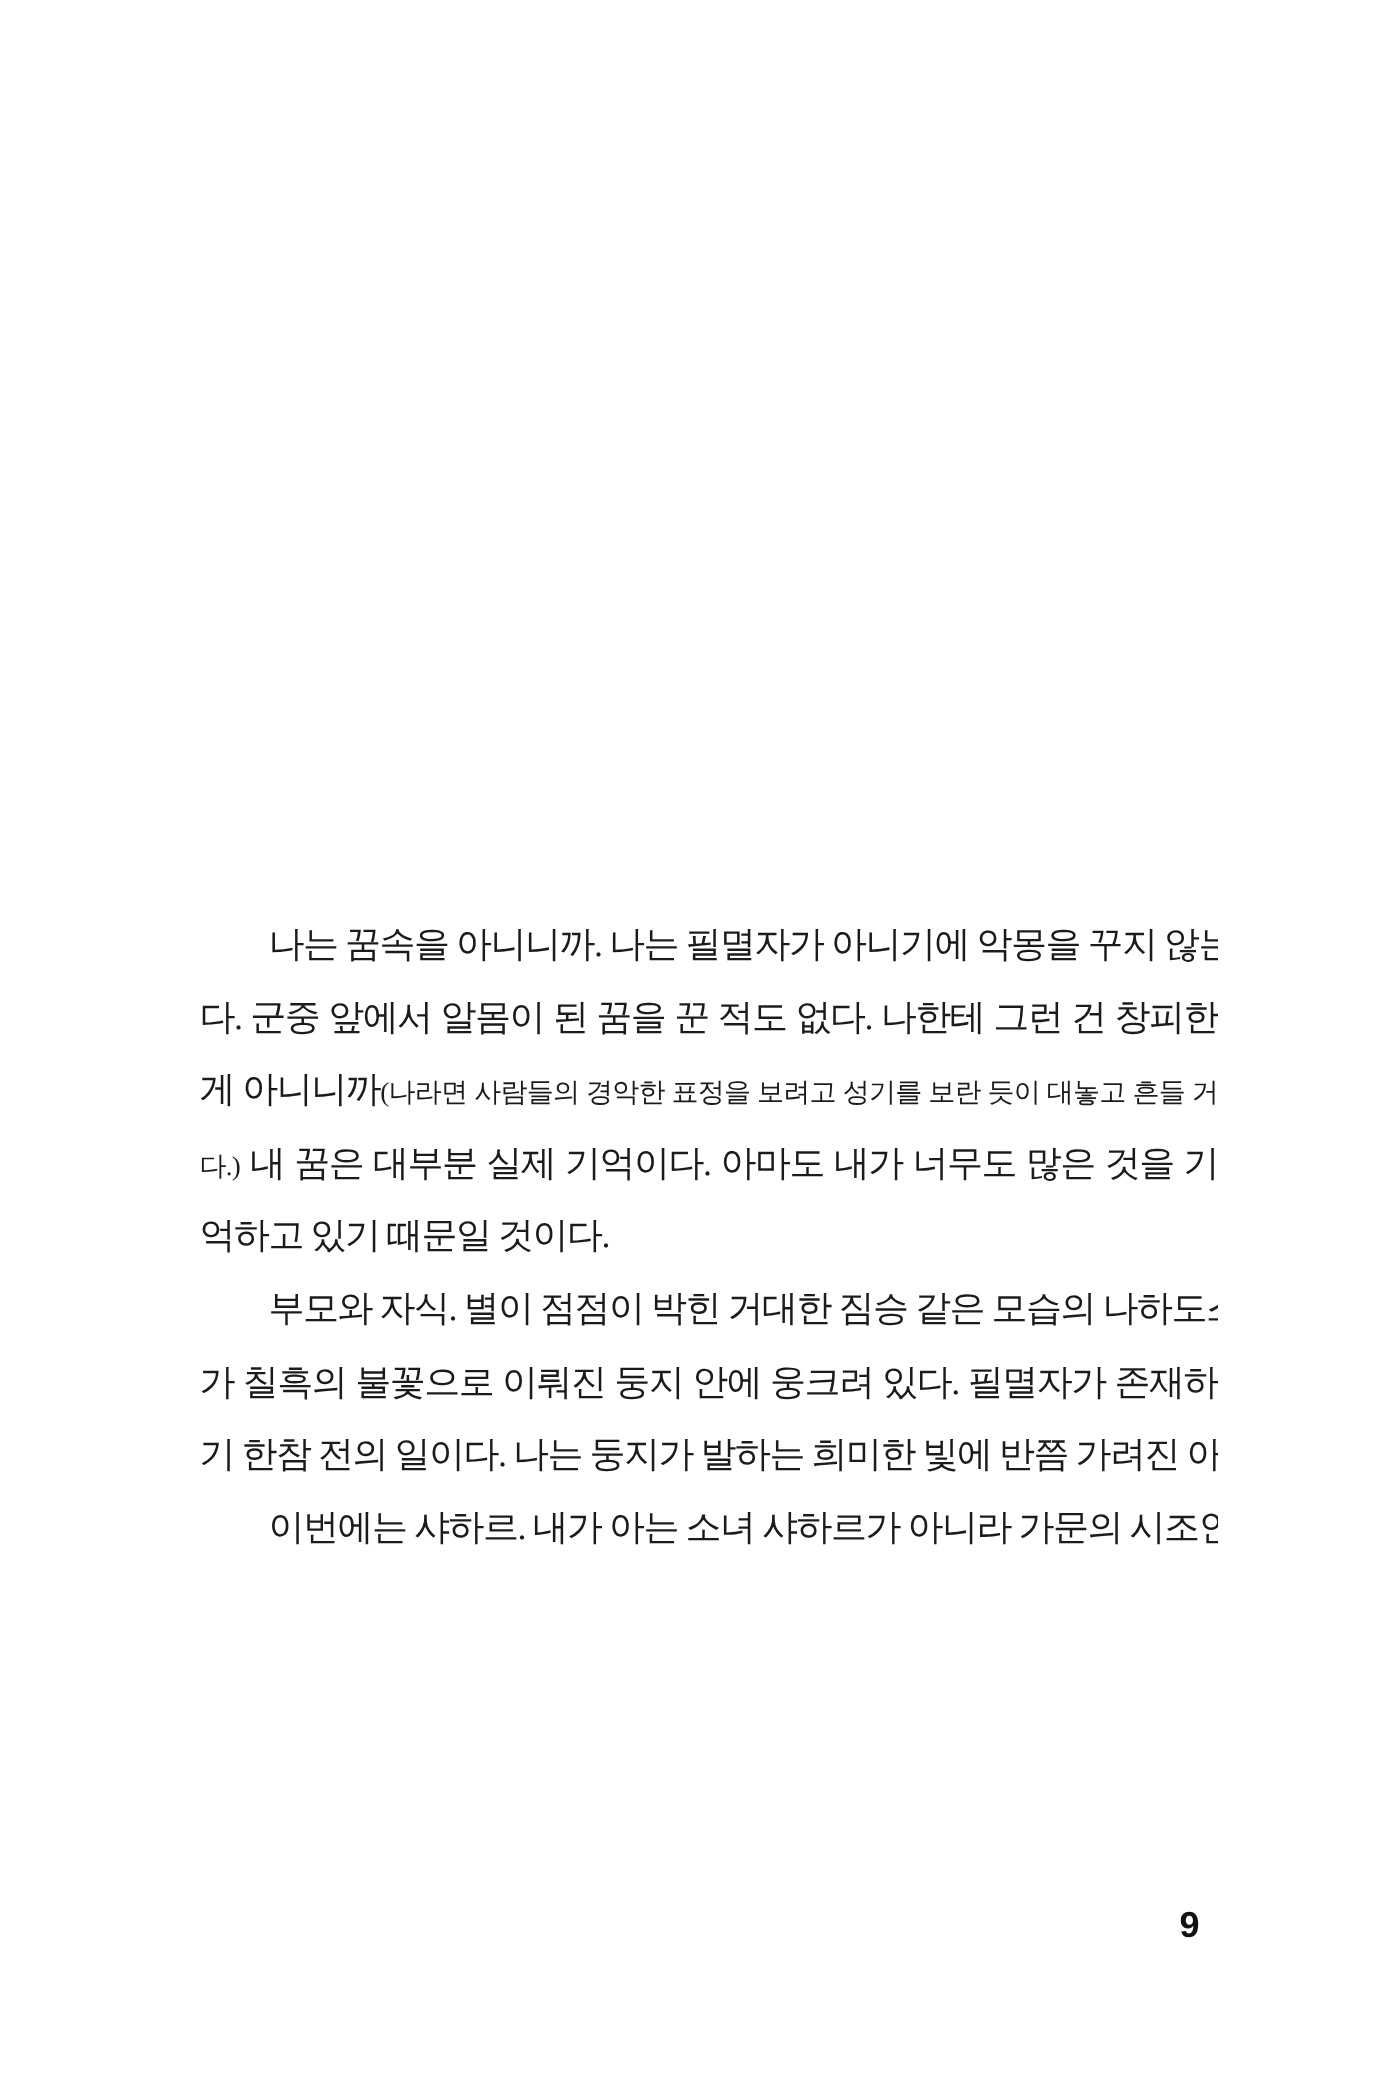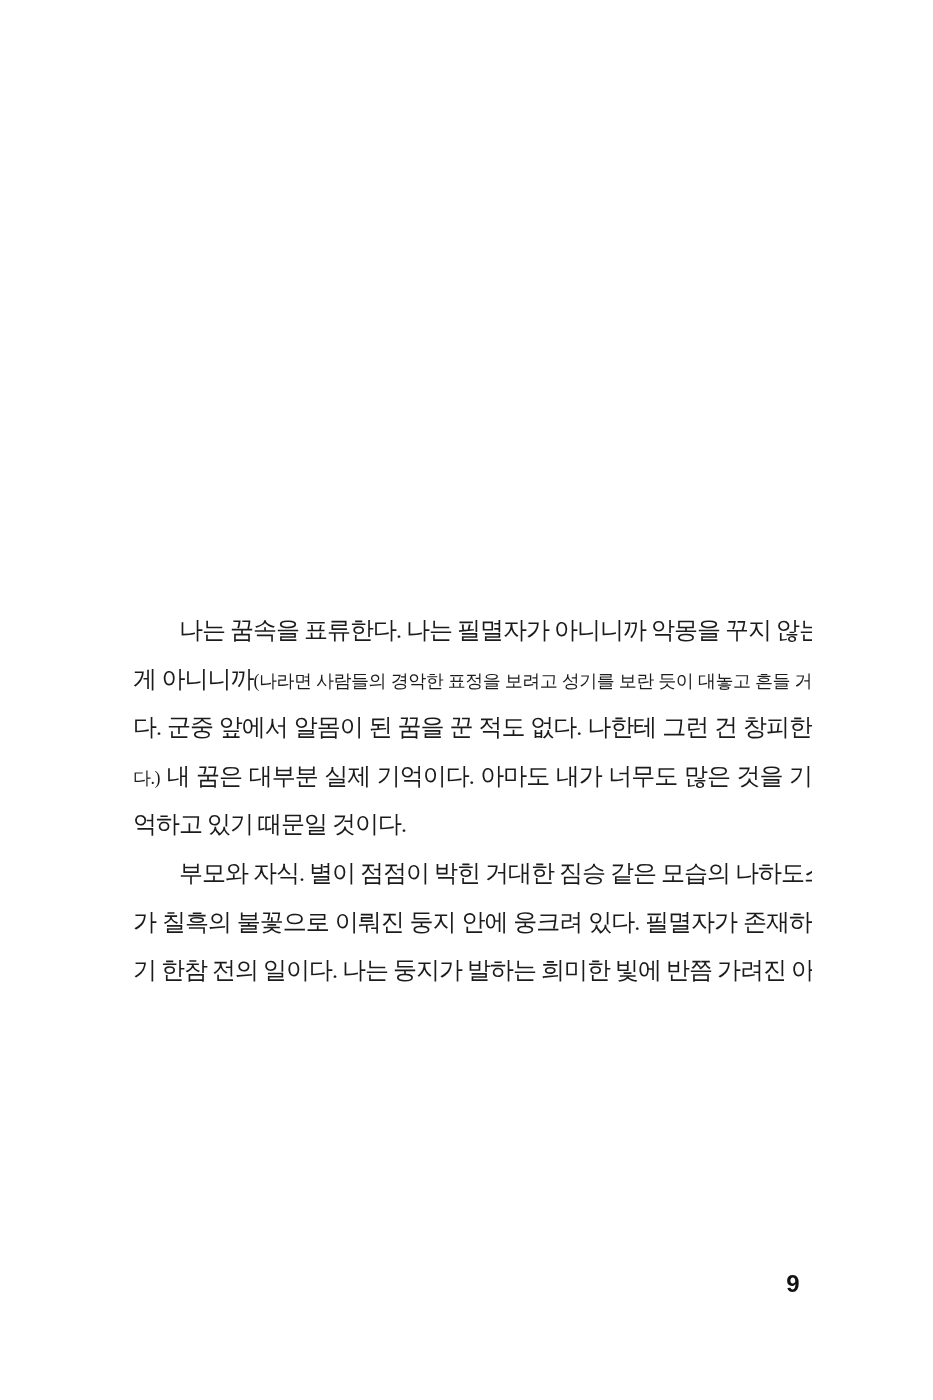--- a/index.html
+++ b/index.html
@@ -60,23 +60,24 @@
     font-weight: bold;
     font-size: 24px;
     color: #111111;
   }
 </style>
 </head>
 <body>
 
 <div class="page">
   <main class="text-block" id="text-block">
-      <div class="line indent"><span class="seg">나는 꿈속을 표류한다. 나는 필멸자가 아니니까 악몽을 꾸지 않는</span></div>
+      <div class="line indent"><span class="seg">나는 꿈속을 아니니까. 나는 필멸자가 아니기에 악몽을 꾸지 않는</span></div>
+      <div class="line"><span class="seg">다. 군중 앞에서 알몸이 된 꿈을 꾼 적도 없다. 나한테 그런 건 창피한</span></div>
       <div class="line"><span class="seg">게 아니니까</span><span class="seg seg-small">(나라면 사람들의 경악한 표정을 보려고 성기를 보란 듯이 대놓고 흔들 거</span></div>
-      <div class="line"><span class="seg">다. 군중 앞에서 알몸이 된 꿈을 꾼 적도 없다. 나한테 그런 건 창피한</span></div>
       <div class="line"><span class="seg seg-small">다.)</span><span class="seg"> 내 꿈은 대부분 실제 기억이다. 아마도 내가 너무도 많은 것을 기</span></div>
       <div class="line last"><span class="seg">억하고 있기 때문일 것이다.</span></div>
       <div class="line indent"><span class="seg">부모와 자식. 별이 점점이 박힌 거대한 짐승 같은 모습의 나하도스</span></div>
       <div class="line"><span class="seg">가 칠흑의 불꽃으로 이뤄진 둥지 안에 웅크려 있다. 필멸자가 존재하</span></div>
       <div class="line"><span class="seg">기 한참 전의 일이다. 나는 둥지가 발하는 희미한 빛에 반쯤 가려진 아</span></div>
+      <div class="line indent"><span class="seg">이번에는 샤하르. 내가 아는 소녀 샤하르가 아니라 가문의 시조인</span></div>
     </main>
   <div class="page-number">9</div>
 </div>
 
 </body></html>

